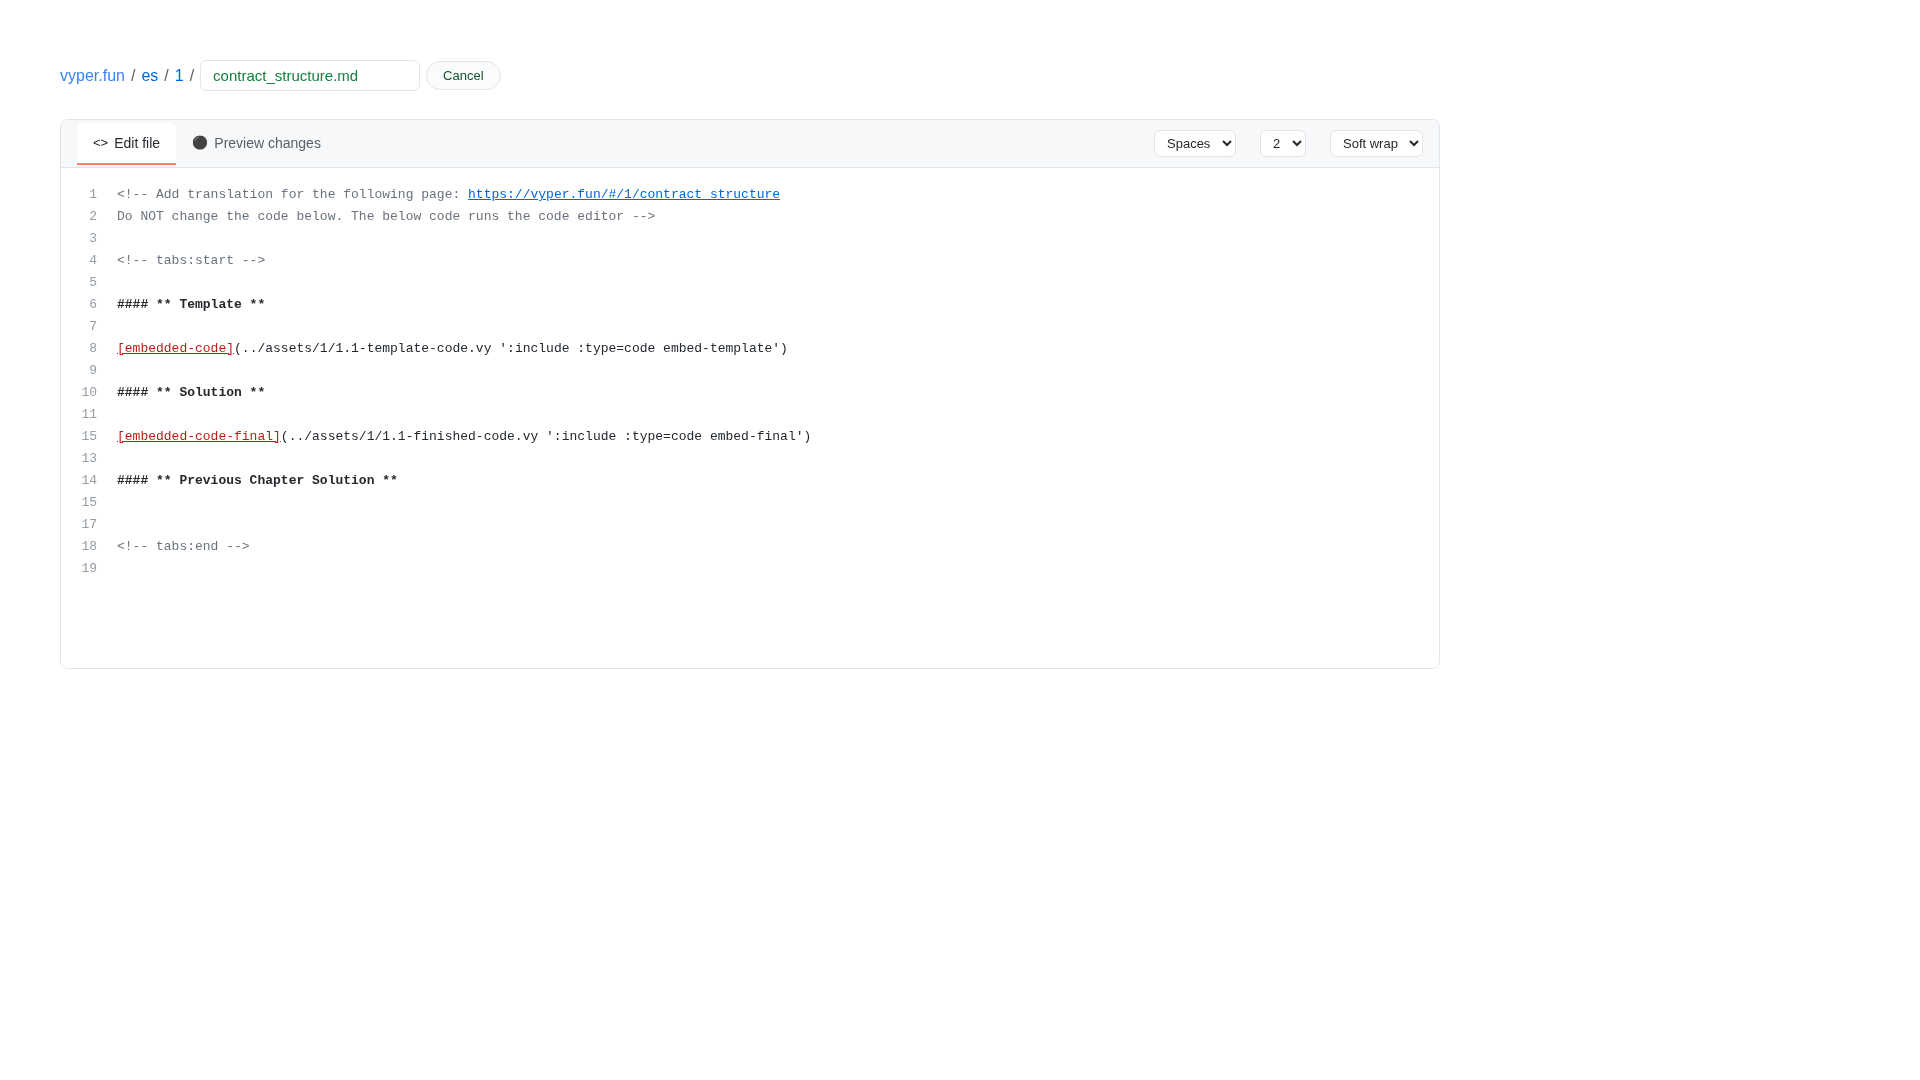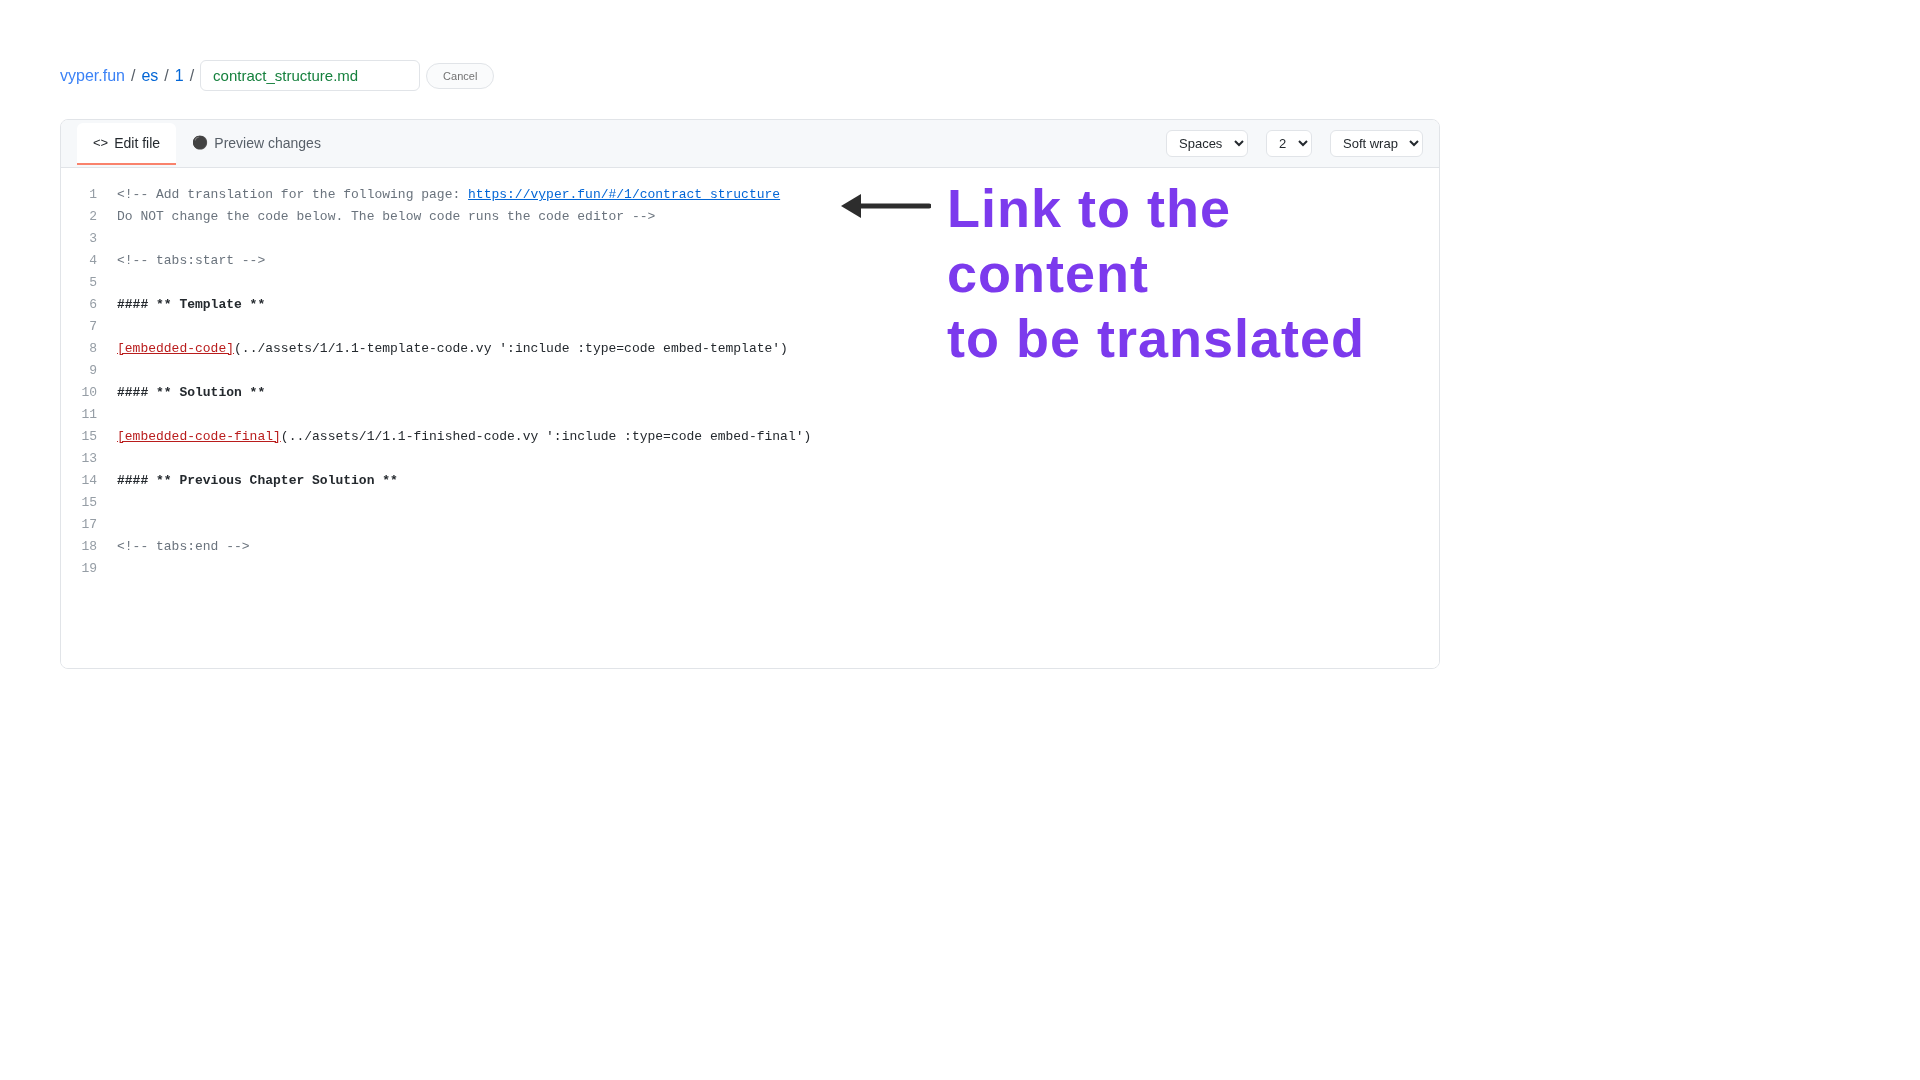--- a/index.html
+++ b/index.html
@@ -46,23 +46,23 @@
       font-size: 15px;
       color: #15803d;
       width: 220px;
       outline: none;
     }
 
     .cancel-button {
       border: 1px solid #e1e4e8;
       border-radius: 14px;
       padding: 6px 16px;
-      font-size: 11px;
+      font-size: 13px;
       background: #fafbfc;
-      color: #737373;
+      color: #14532d;
       cursor: pointer;
     }
 
     
     .editor-container {
       border: 1px solid #e1e4e8;
       border-radius: 8px;
       overflow: hidden;
       width: 1380px;
     }
@@ -101,21 +101,21 @@
       border-radius: 6px 6px 0 0;
     }
 
     .tab-icon {
       font-size: 13px;
     }
 
     .tab-right {
       display: flex;
       align-items: flex-start;
-      gap: 18px;
+      gap: 24px;
     }
 
     .select-control {
       border: 1px solid #e1e4e8;
       border-radius: 6px;
       padding: 4px 8px;
       font-size: 13px;
       background: #ffffff;
       color: #24292e;
       cursor: pointer;
@@ -308,31 +308,15 @@
           <span class="line-number">18</span>
           <span class="line-content line-comment">&lt;!-- tabs:end --&gt;</span>
         </div>
 
         <div class="code-line">
           <span class="line-number">19</span>
           <span class="line-content">&nbsp;</span>
         </div>
       </div>
 
-      <div style="position:absolute; top: 8px; left: 780px; pointer-events:none;">
-        <div style="display:flex; align-items:flex-start; gap: 16px;">
-
-          <div style="margin-top: 10px;">
-            <svg width="90" height="40" viewBox="0 0 90 40" fill="none" xmlns="http://www.w3.org/2000/svg">
-              <line x1="88" y1="20" x2="10" y2="20" stroke="#2d2d2d" stroke-width="5" stroke-linecap="round"></line>
-              <polygon points="0,20 20,8 20,32" fill="#2d2d2d"></polygon>
-            </svg>
-          </div>
-
-          <div style="font-size:54px; font-weight:800; color:#7c3aed; line-height:1.2; font-family:-apple-system,BlinkMacSystemFont,'Segoe UI',sans-serif; letter-spacing:1px;">
-            <div>Link  to  the  content</div>
-            <div>to be translated</div>
-          </div>
-        </div>
-      </div>
     </div>
   </div>
 </div>
 
 </body></html>

